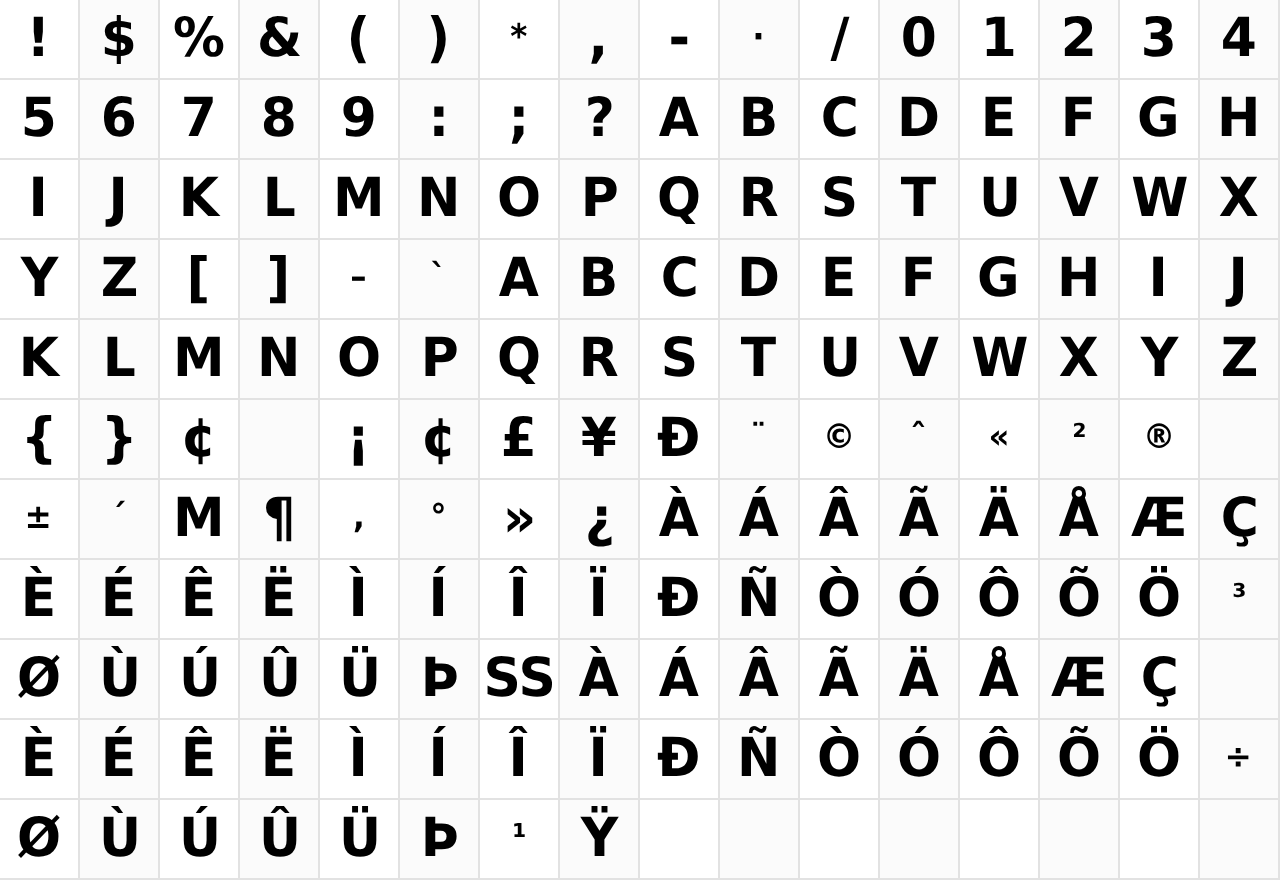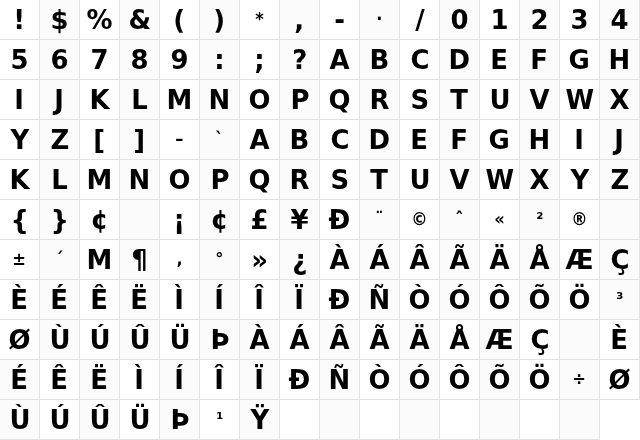--- a/index.html
+++ b/index.html
@@ -451,20 +451,23 @@
     </div>
     <div class="glyph-cell col-even">
       <span class="glyph ">Û</span>
     </div>
     <div class="glyph-cell">
       <span class="glyph ">Ü</span>
     </div>
     <div class="glyph-cell col-even">
       <span class="glyph ">Þ</span>
     </div>
+    <div class="glyph-cell">
+      <span class="glyph ">SS</span>
+    </div>
     <div class="glyph-cell col-even">
       <span class="glyph ">À</span>
     </div>
     <div class="glyph-cell">
       <span class="glyph ">Á</span>
     </div>
     <div class="glyph-cell col-even">
       <span class="glyph ">Â</span>
     </div>
     <div class="glyph-cell">

